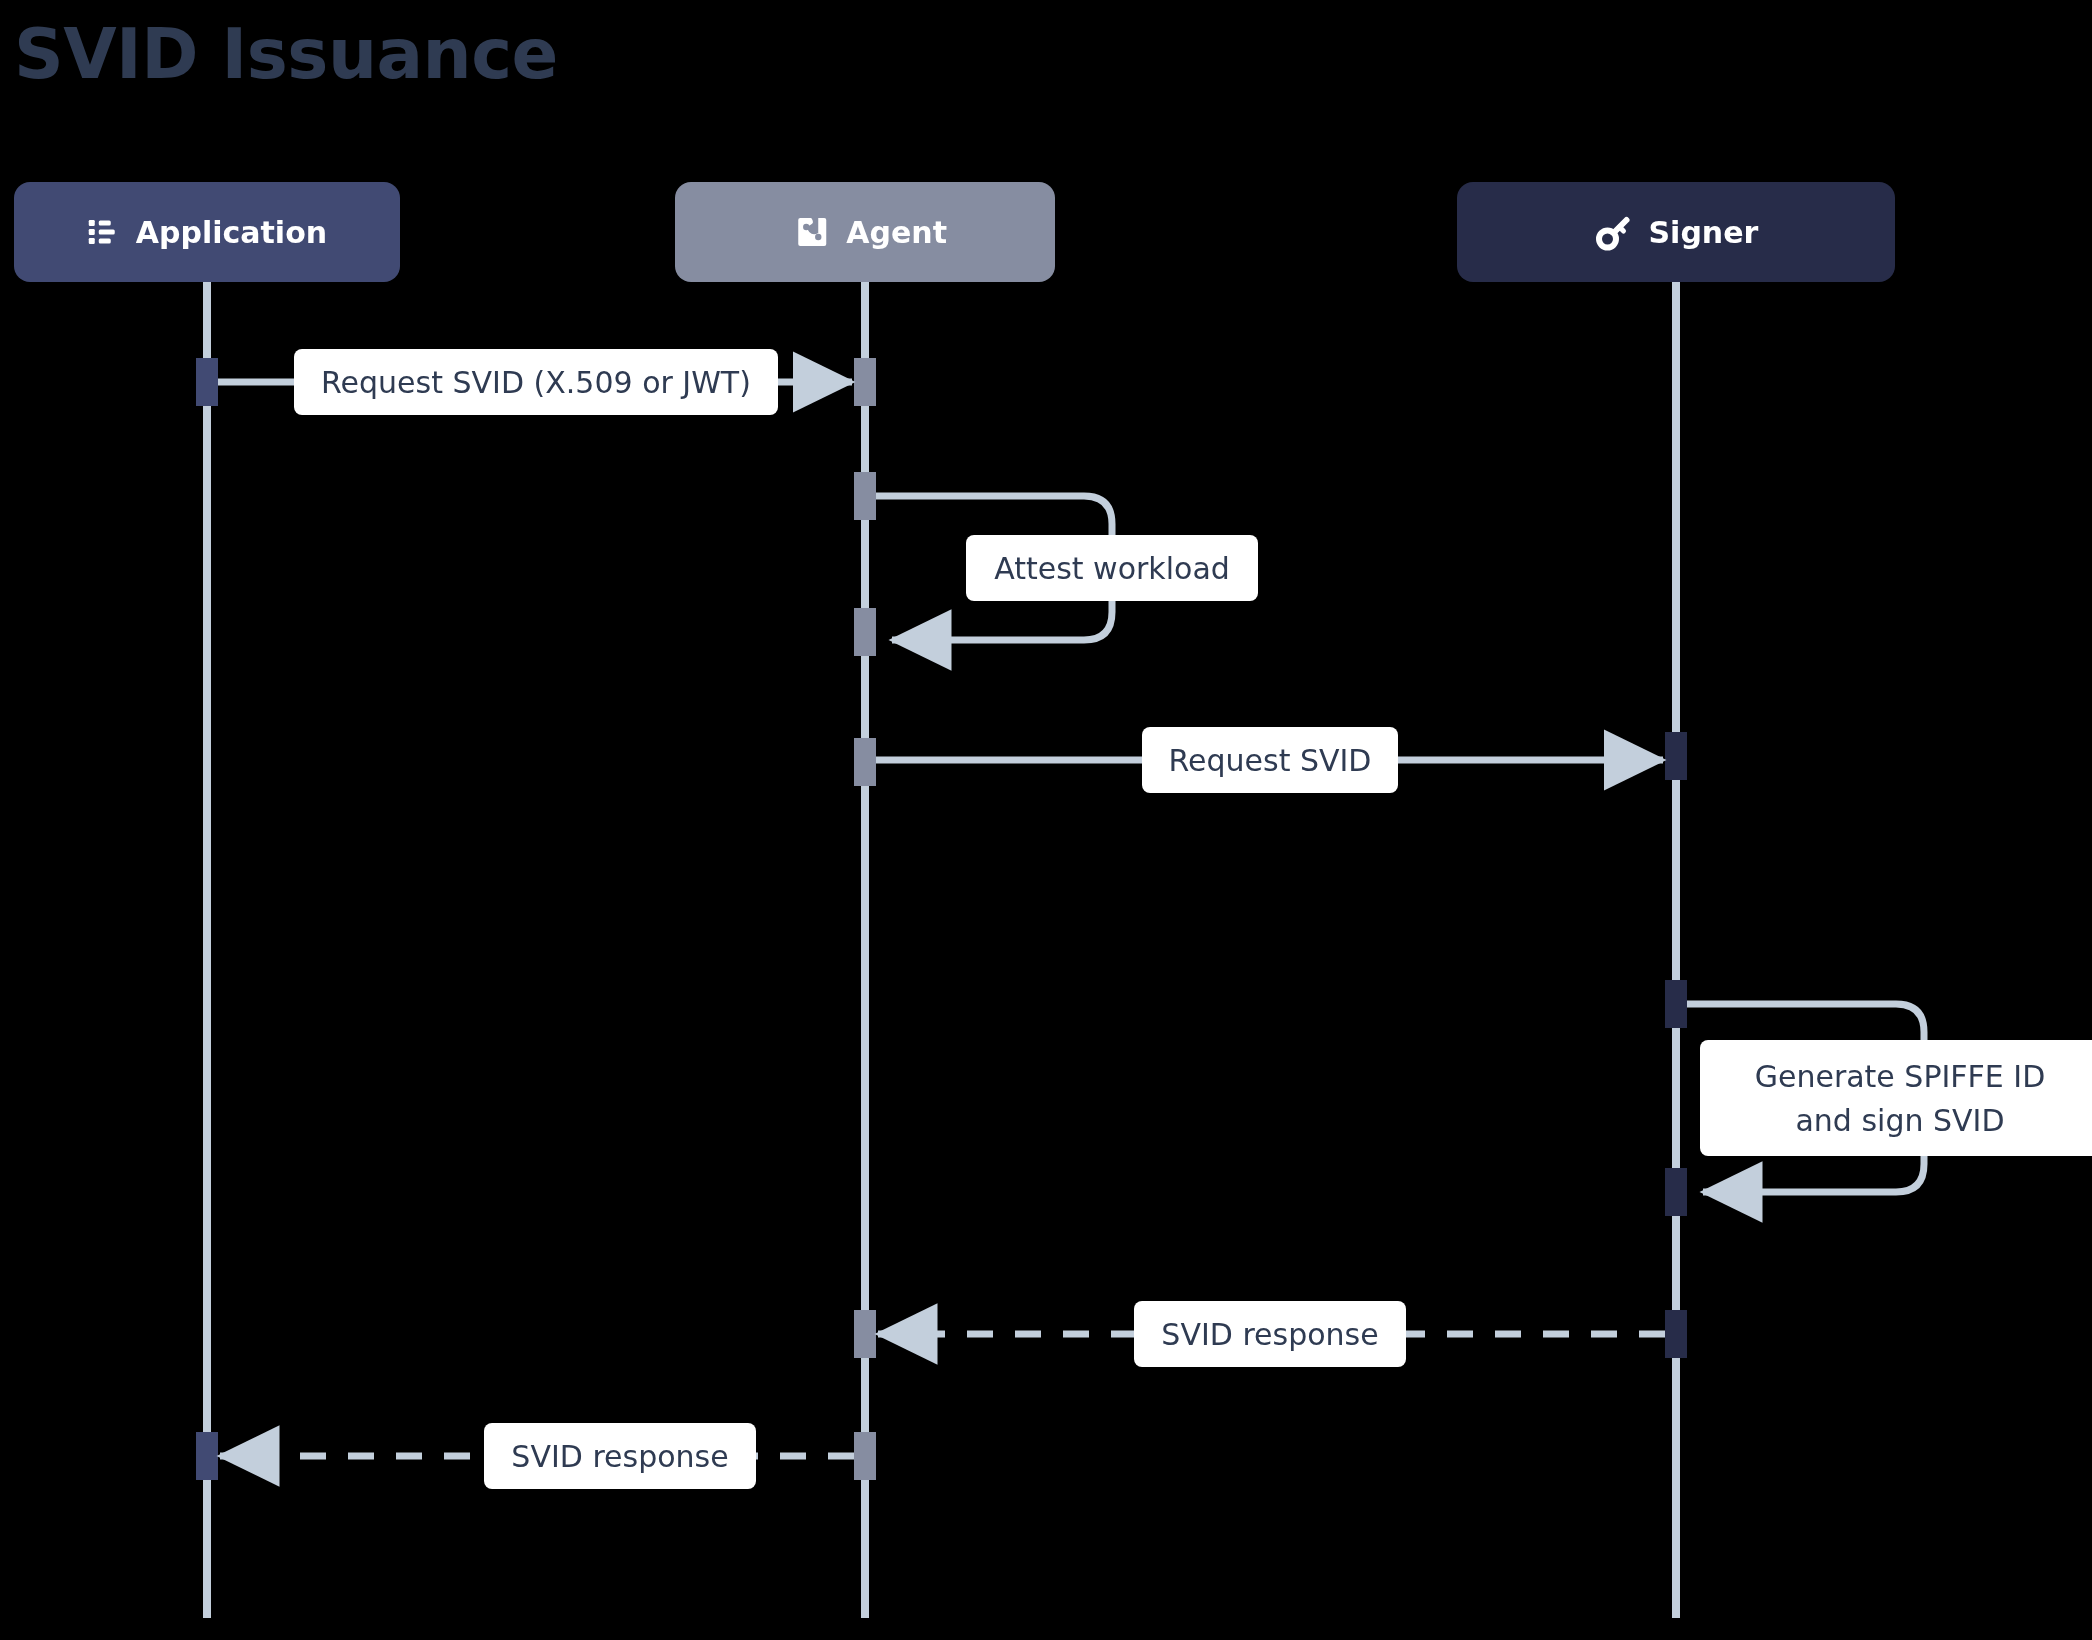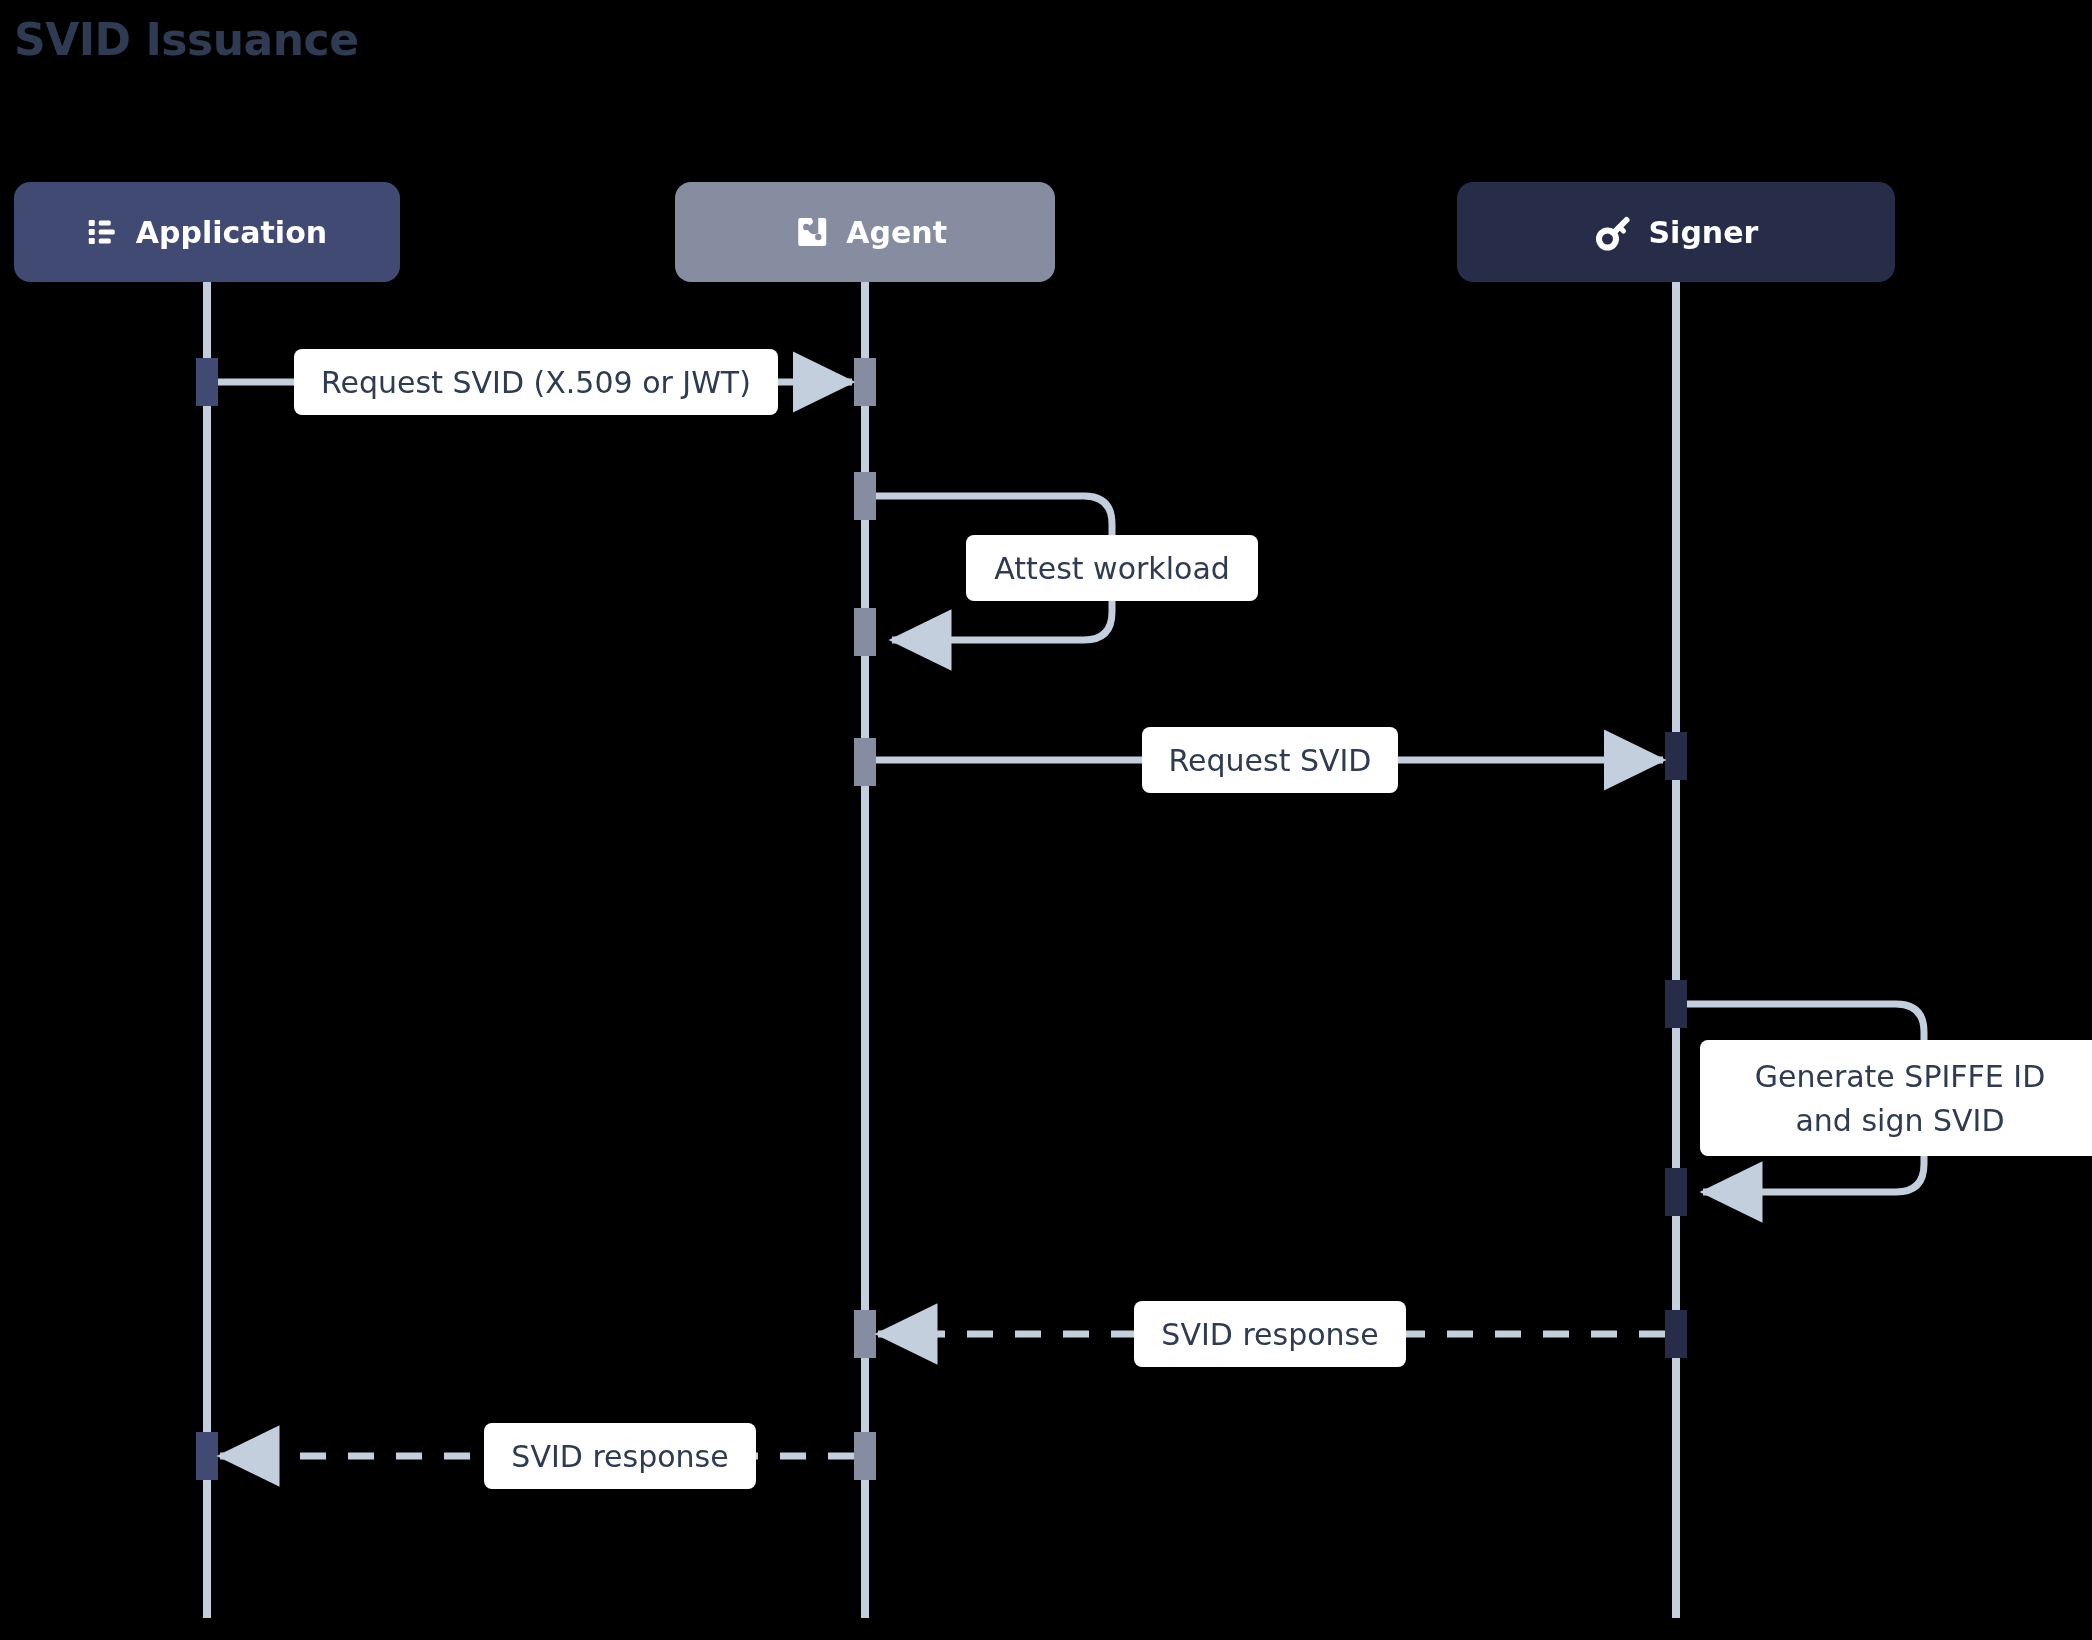--- a/index.html
+++ b/index.html
@@ -18,21 +18,21 @@
     width: 2092px;
     height: 1640px;
     background: #000000;
   }
   .diagram-title {
     position: absolute;
     left: 14px;
     top: 14px;
     font-family: "DejaVu Sans", sans-serif;
     font-weight: bold;
-    font-size: 44px;
+    font-size: 69px;
     letter-spacing: -0.5px;
     color: #2f3b52;
     white-space: nowrap;
   }
   svg.seq {
     position: absolute;
     left: 0;
     top: 0;
   }
   .actor-box-label {

